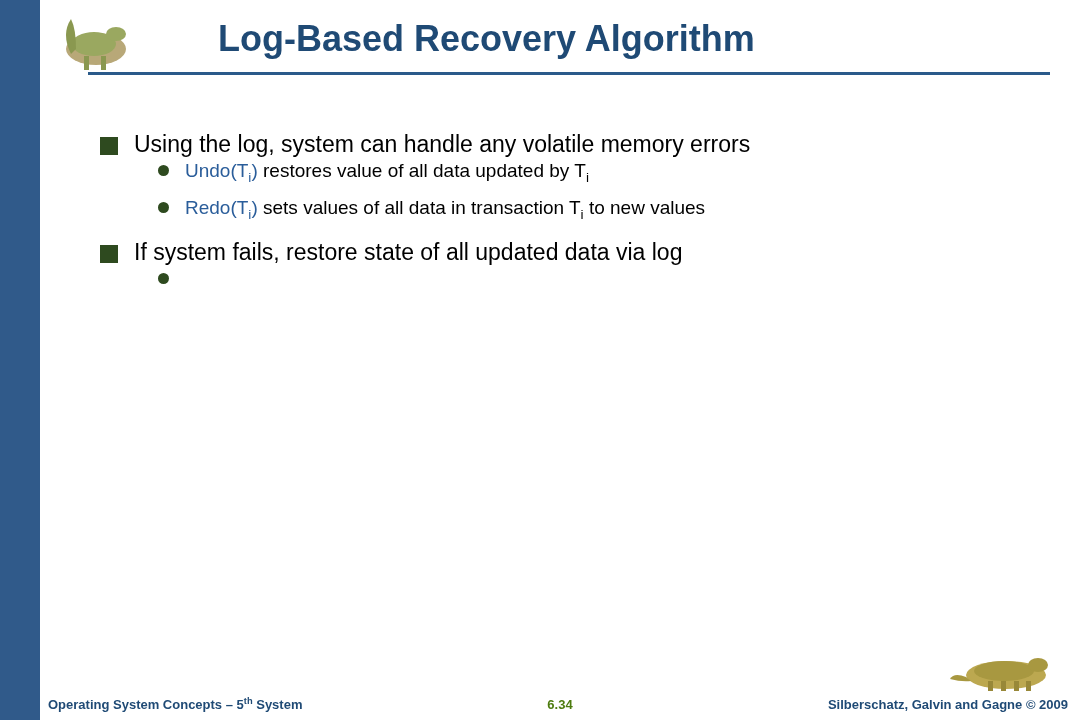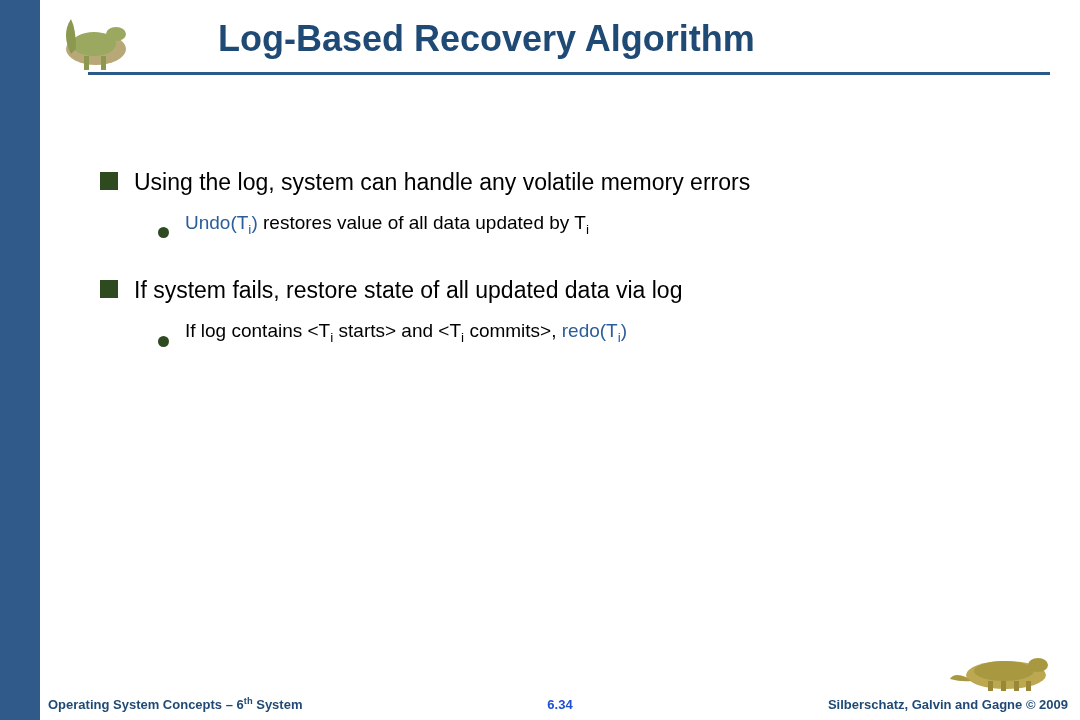--- a/index.html
+++ b/index.html
@@ -5,34 +5,34 @@
   * { margin: 0; padding: 0; box-sizing: border-box; }
   html, body { width: 1080px; height: 720px; font-family: Arial, Helvetica, sans-serif; background: #fff; overflow: hidden; }
   .page { width: 1080px; height: 720px; position: relative; padding-left: 6px; }
   .sidebar { position: absolute; left: 0; top: 0; width: 40px; height: 720px; background: #305a8a; }
   .header { position: absolute; left: 40px; right: 0; top: 0; height: 90px; }
   .logo-top { position: absolute; left: 6px; top: 4px; width: 100px; height: 70px; }
   .title { position: absolute; left: 178px; top: 18px; font-size: 36px; font-weight: bold; color: #1f4a75; }
   .title-rule { position: absolute; left: 48px; right: 30px; top: 72px; height: 3px; background: #2a5a8a; }
   .content { position: absolute; left: 100px; top: 130px; right: 40px; }
   .l1 { margin-bottom: 14px; }
-  .l1-row { display: flex; align-items: flex-start; margin-top: 38px; }
+  .l1-row { display: flex; align-items: center; }
   .sq { width: 18px; height: 18px; background: #2e4a1f; flex: 0 0 18px; margin-right: 16px; margin-top: 4px; }
   .l1-text { font-size: 23px; color: #000; line-height: 1.25; }
-  .l2 { margin-left: 58px; margin-top: 14px; margin-bottom: 10px; display: flex; align-items: flex-end; }
+  .l2 { margin-left: 58px; margin-bottom: 10px; display: flex; align-items: flex-start; }
   .dot { width: 11px; height: 11px; border-radius: 50%; background: #2e4a1f; flex: 0 0 11px; margin-right: 16px; margin-top: 6px; }
   .l2-text { font-size: 19px; color: #000; line-height: 1.3; }
   .sub { font-size: 0.72em; vertical-align: sub; }
   .sup { font-size: 0.72em; vertical-align: super; }
   .hl-blue { color: #2a5d9a; }
   .hl-orange { color: #c97a2a; }
   .footer { position: absolute; left: 40px; right: 0; bottom: 0; height: 60px; }
   .logo-bot { position: absolute; right: 14px; bottom: 28px; width: 120px; height: 55px; }
   .foot-left { position: absolute; left: 8px; bottom: 8px; font-size: 13px; font-weight: bold; color: #1f4a75; }
-  .foot-center { position: absolute; left: 0; right: 0; bottom: 8px; text-align: center; font-size: 13px; font-weight: bold; color: #1d4ed8; }
+  .foot-center { position: absolute; left: 0; right: 0; bottom: 8px; text-align: center; font-size: 13px; font-weight: bold; color: #4d7c0f; }
   .foot-right { position: absolute; right: 12px; bottom: 8px; font-size: 13px; font-weight: bold; color: #1f4a75; text-align: center; }
 </style>
 </head>
 <body>
 
 <div class="page">
   <div class="sidebar"></div>
 
   <div class="header">
     <svg class="logo-top" viewBox="0 0 100 70">
@@ -50,43 +50,46 @@
   <div class="content" id="content">
       <div class="l1">
         <div class="l1-row">
           <div class="sq"></div>
           <div class="l1-text">Using the log, system can handle any volatile memory errors</div>
         </div>
         <div class="l2">
           <div class="dot"></div>
           <div class="l2-text"><span class="hl-blue">Undo(T<span class="sub">i</span>)</span> restores value of all data updated by T<span class="sub">i</span></div>
         </div>
+        <div class="l2">
+          <div class="dot"></div>
+          <div class="l2-text"><span class="hl-blue">Redo(T<span class="sub">i</span>)</span> sets values of all data in transaction T<span class="sub">i</span> to new values</div>
+        </div>
       </div>
       <div class="l1">
         <div class="l1-row">
           <div class="sq"></div>
           <div class="l1-text">If system fails, restore state of all updated data via log</div>
         </div>
         <div class="l2">
           <div class="dot"></div>
-          <div class="l2-text">If log contains &lt;T<span class="sub">i</span> starts&gt; and &lt;T<span class="sub">i</span> commits&gt;, <span class="hl-blue">redo(T<span class="sub">i</span>)</span></div>
         </div>
       </div>
     </div>
 
   <div class="footer">
     <svg class="logo-bot" viewBox="0 0 120 55">
       <ellipse cx="60" cy="38" rx="40" ry="14" fill="#bca850"></ellipse>
       <ellipse cx="58" cy="34" rx="30" ry="10" fill="#a89840"></ellipse>
       <path d="M 20 40 Q 8 35 4 42 Q 15 45 25 44 Z" fill="#a89840"></path>
       <ellipse cx="92" cy="28" rx="10" ry="7" fill="#a89840"></ellipse>
       <rect x="42" y="44" width="5" height="10" fill="#988838"></rect>
       <rect x="55" y="44" width="5" height="10" fill="#988838"></rect>
       <rect x="68" y="44" width="5" height="10" fill="#988838"></rect>
       <rect x="80" y="44" width="5" height="10" fill="#988838"></rect>
     </svg>
     <div class="foot-left">
-      <span>Operating System Concepts – 6</span><span class="sup">th</span><span> System</span>
+      <span>Operating System Concepts – 5</span><span class="sup">th</span><span> System</span>
     </div>
     <div class="foot-center">6.34</div>
     <div class="foot-right">Silberschatz, Galvin and Gagne © 2009</div>
   </div>
 </div>
 
 </body></html>

